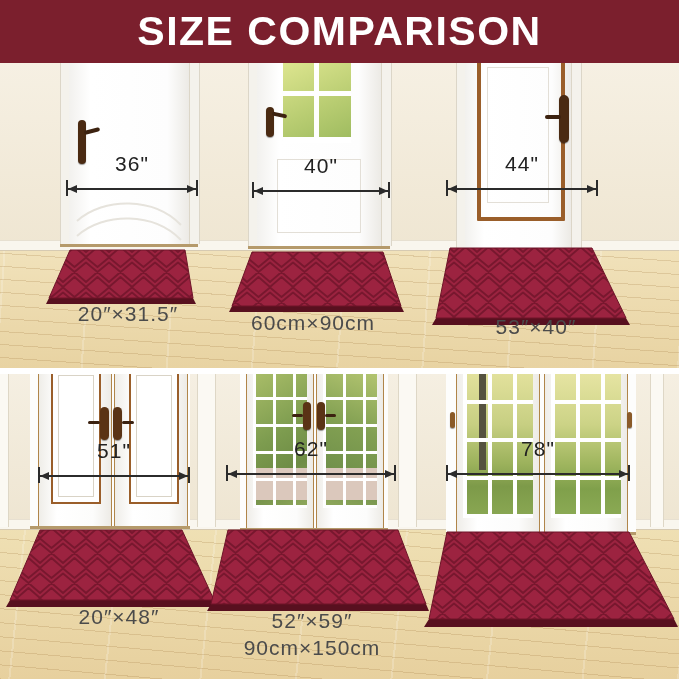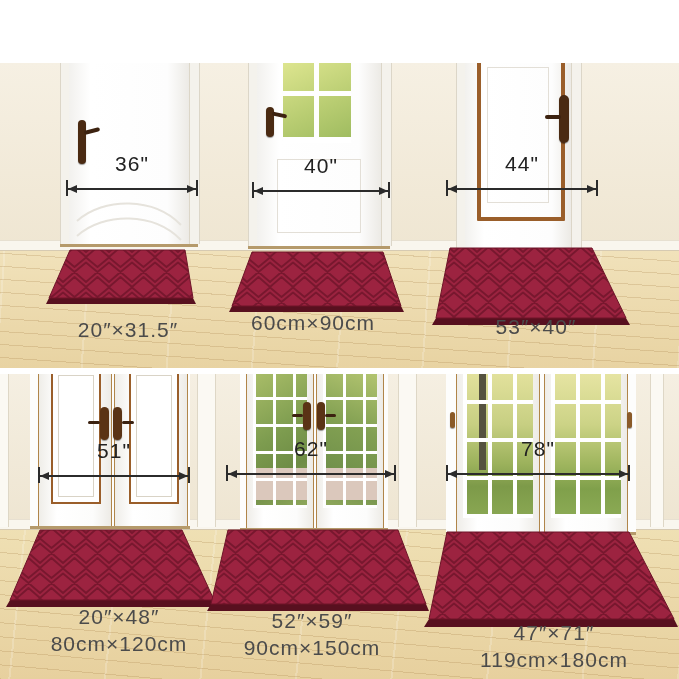--- a/index.html
+++ b/index.html
@@ -62,20 +62,23 @@
   .mat-label{text-align:center;color:#4b4b4b;}
   .mat-label .in{font-size:21px;letter-spacing:1px;}
   .mat-label .cm{font-size:21px;letter-spacing:1px;margin-top:3px;}
   svg.mats{left:0;top:0;pointer-events:none;}
 </style>
 </head>
 <body>
 
 <div id="stage">
 
+  <div id="header" class="abs">
+    <div class="title">SIZE COMPARISON</div>
+  </div>
 
   <div id="sceneA" class="abs scene">
     <div class="abs wall wallA"></div>
     <div class="abs floorA"></div>
     <div class="abs baseboard" style="top:177px;"></div>
 
     <div class="abs door-wrap" style="left:60px;width:138px;height:181px;">
       <div class="abs jamb" style="left:0;"></div>
       <div class="abs jamb" style="left:129px;"></div>
       <div class="abs door-body" style="left:9px;width:120px;">
@@ -161,21 +164,21 @@
       <g>
         <polygon points="232,243 401,243 404,249 229,249" fill="#58101f"></polygon>
         <polygon points="252,189 383,189 401,243 232,243" fill="url(#weave)" stroke="#6e1429" stroke-width="1"></polygon>
       </g>
       <g>
         <polygon points="436,255 626,255 630,262 432,262" fill="#58101f"></polygon>
         <polygon points="450,185 592,185 626,255 436,255" fill="url(#weave)" stroke="#6e1429" stroke-width="1"></polygon>
       </g>
     </svg>
 
-    <div class="abs mat-label" style="left:45px;top:255px;width:166px;">
+    <div class="abs mat-label" style="left:45px;top:239px;width:166px;">
       <div class="in">20″×31.5″</div>
     </div>
     <div class="abs mat-label" style="left:230px;top:245px;width:166px;">
       <div class="cm">60cm×90cm</div>
     </div>
     <div class="abs mat-label" style="left:448px;top:252px;width:176px;">
       <div class="in">53″×40″</div>
     </div>
   </div>
 
@@ -281,25 +284,20 @@
         <polygon points="228,156 398,156 426,230 211,230" fill="url(#weave)" stroke="#6e1429" stroke-width="1"></polygon>
       </g>
       <g>
         <polygon points="429,245 674,245 678,253 424,253" fill="#58101f"></polygon>
         <polygon points="447,158 629,158 674,245 429,245" fill="url(#weave)" stroke="#6e1429" stroke-width="1"></polygon>
       </g>
     </svg>
 
     <div class="abs mat-label" style="left:36px;top:231px;width:166px;">
       <div class="in">20″×48″</div>
-      <div class="cm">80cm×120cm</div>
     </div>
     <div class="abs mat-label" style="left:228px;top:235px;width:168px;">
       <div class="in">52″×59″</div>
       <div class="cm">90cm×150cm</div>
     </div>
-    <div class="abs mat-label" style="left:462px;top:247px;width:184px;">
-      <div class="in">47″×71″</div>
-      <div class="cm">119cm×180cm</div>
-    </div>
   </div>
 
 </div>
 
 </body></html>

